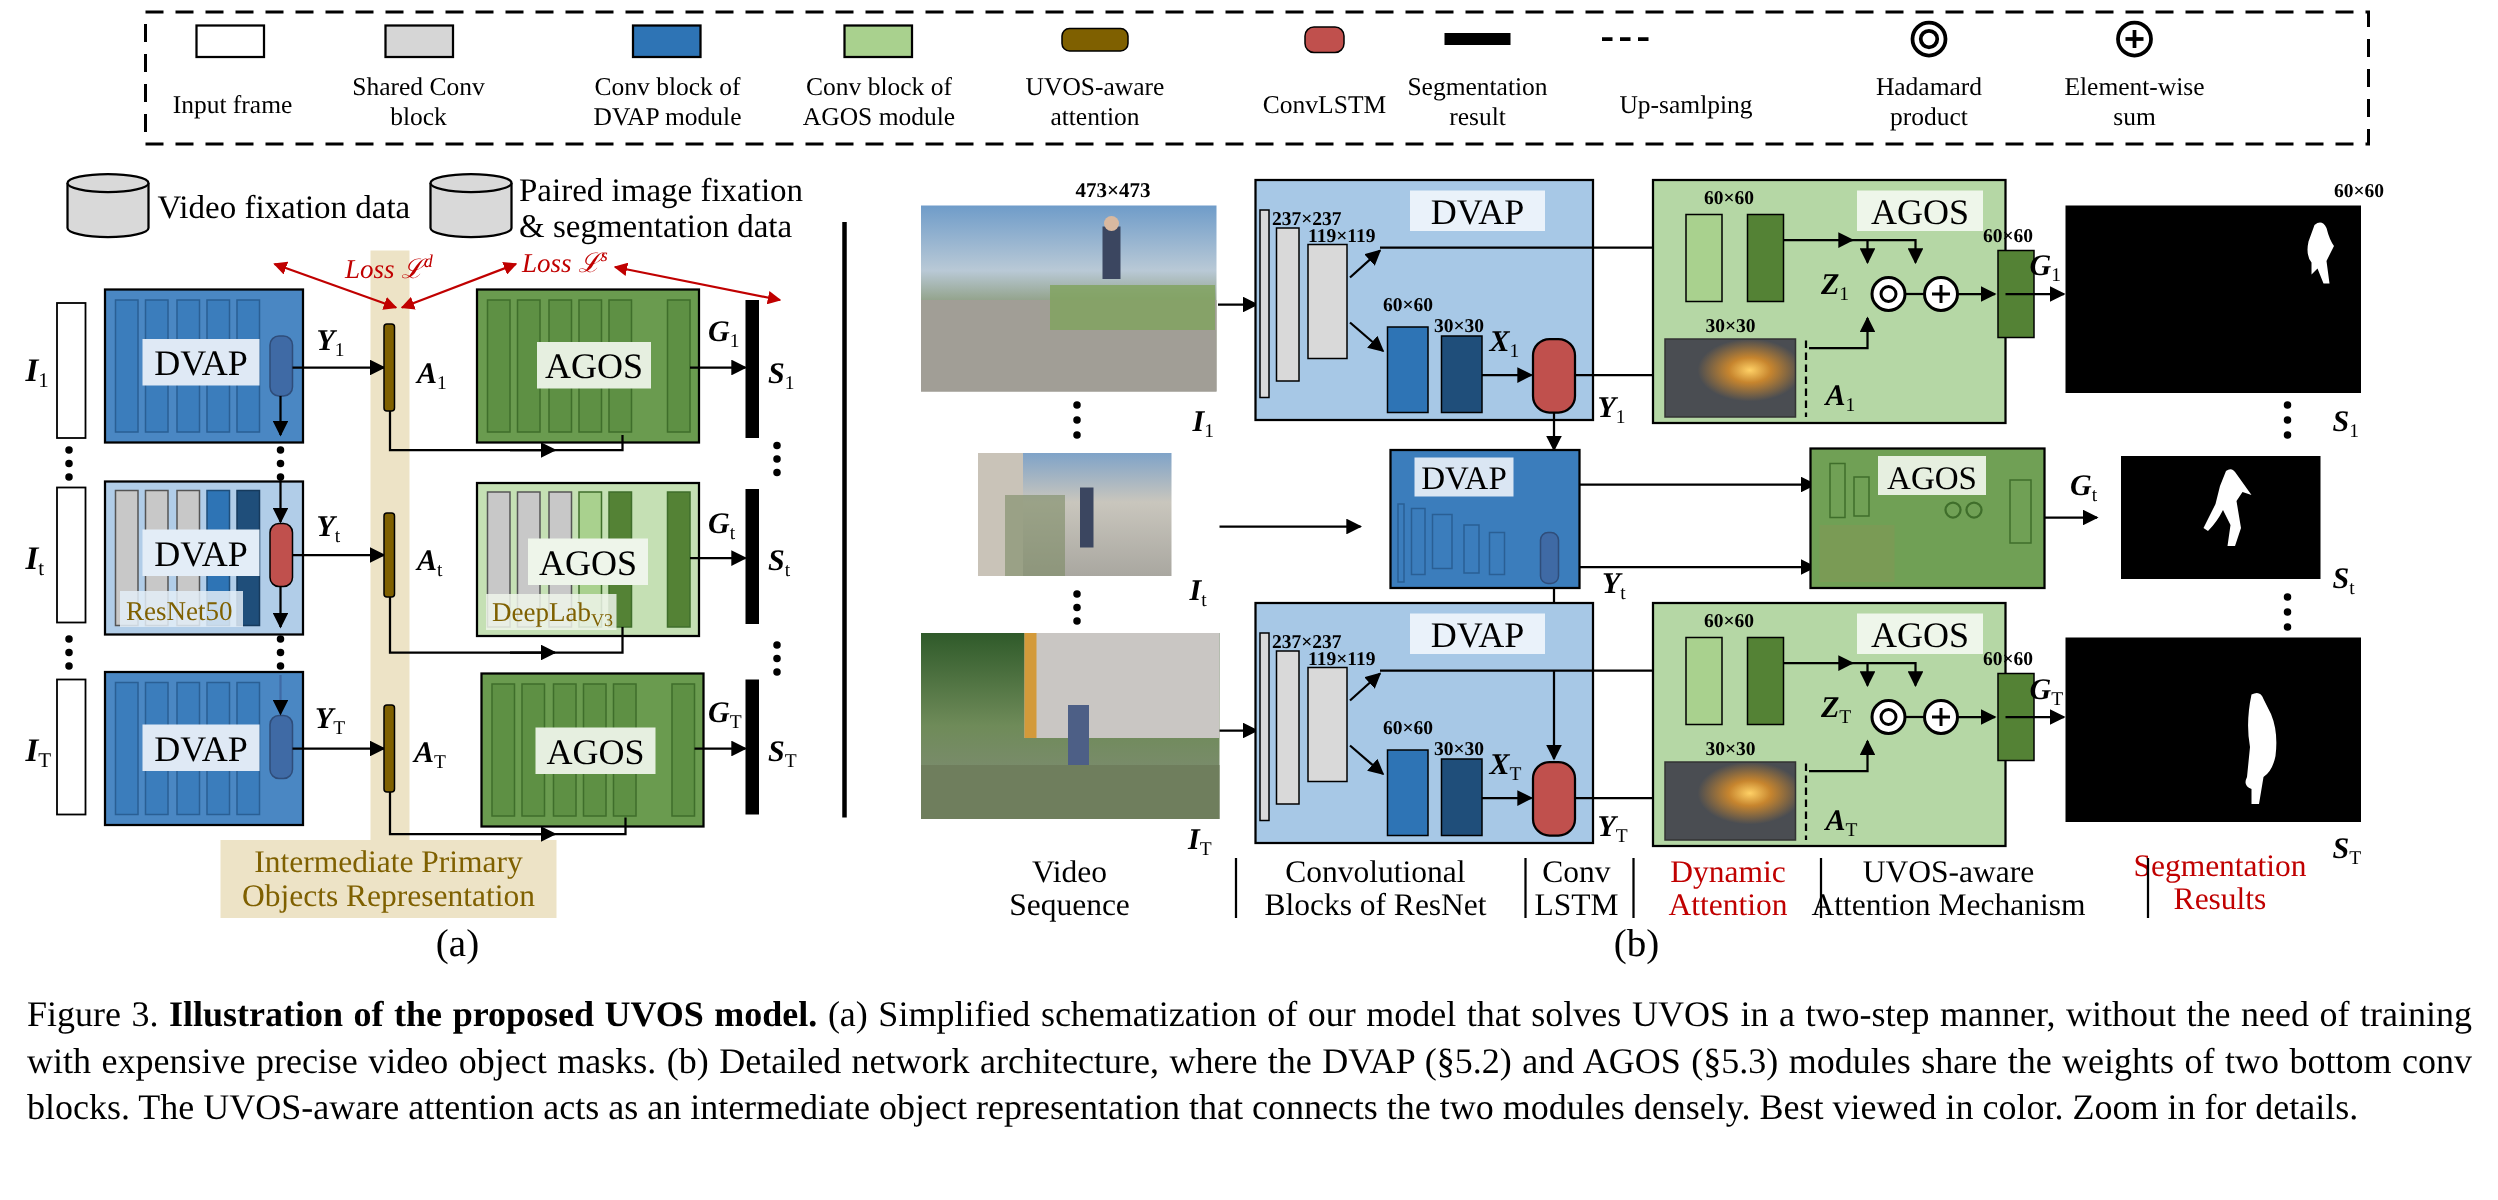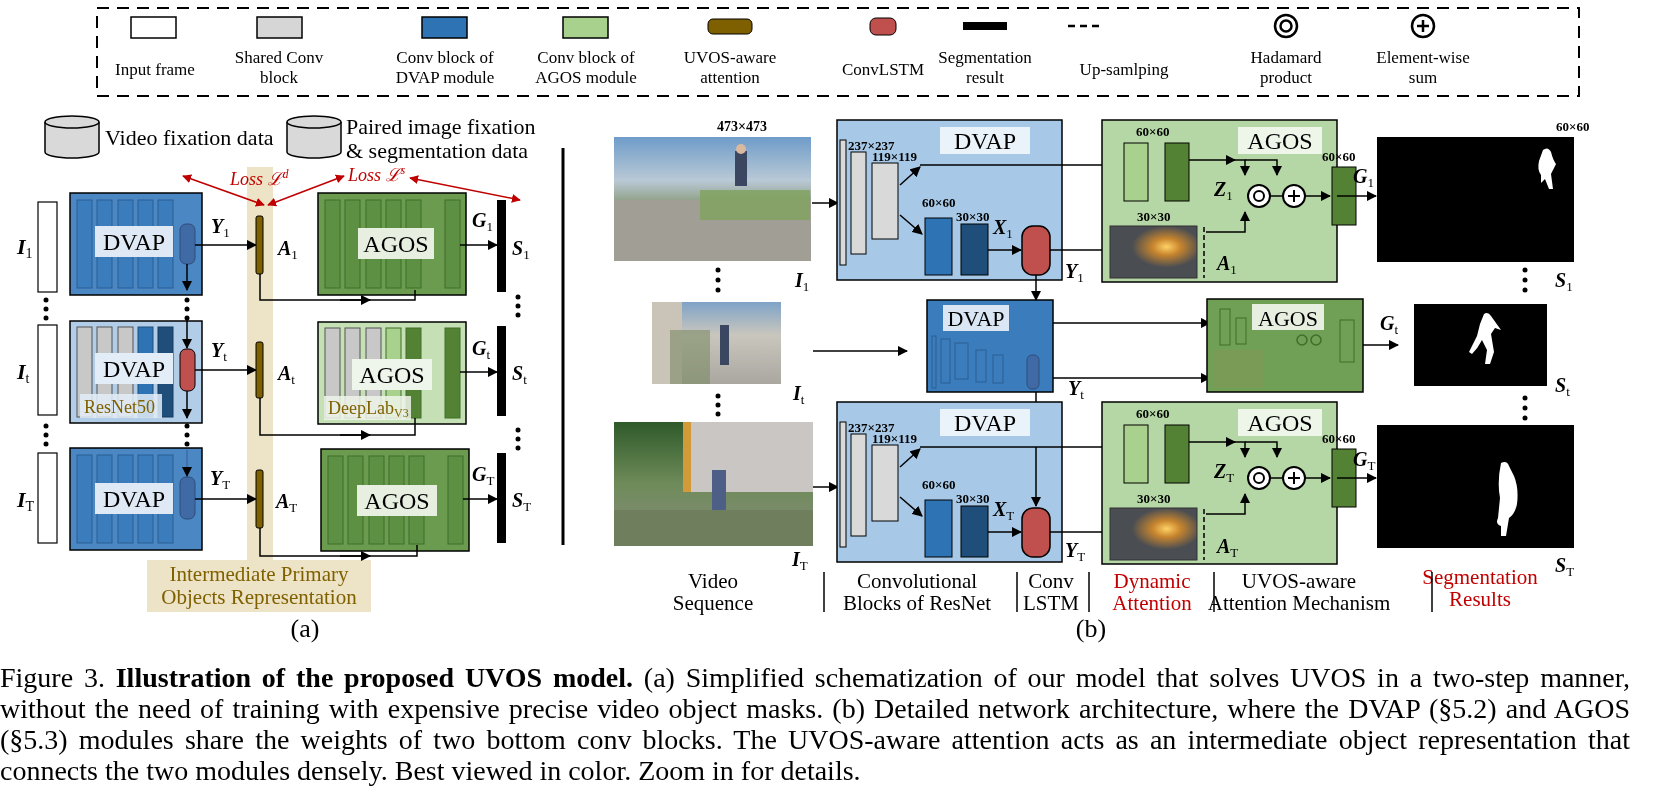--- a/index.html
+++ b/index.html
@@ -1,18 +1,18 @@
 <!DOCTYPE html>
 <html><head>
 <meta charset="utf-8">
 <style>
   html,body{margin:0;padding:0;background:#fff;}
   body{width:1665px;height:800px;position:relative;overflow:hidden;font-family:"Liberation Serif","DejaVu Serif",serif;color:#000;}
   svg{position:absolute;left:0;top:0;}
-  .caption{position:absolute;left:0;top:662px;width:1630px;font-size:28px;line-height:31px;text-align:justify;}
+  .caption{position:absolute;left:18px;top:662px;width:1630px;font-size:24px;line-height:31px;text-align:justify;}
   .caption b{font-weight:bold;}
 </style>
 </head>
 <body>
 
 <svg width="1665" height="800" viewBox="0 0 1665 800" xmlns="http://www.w3.org/2000/svg">
   <defs>
     <marker id="ah" viewBox="0 0 10 10" refX="9" refY="5" markerWidth="7" markerHeight="7" orient="auto-start-reverse">
       <path d="M0,0 L10,5 L0,10 z" fill="#000"></path>
     </marker>

